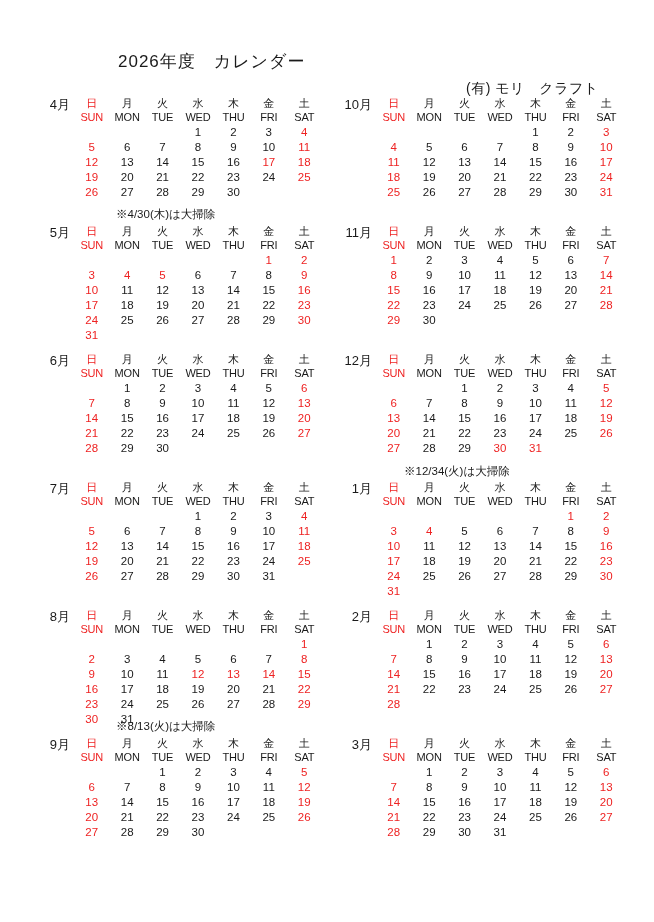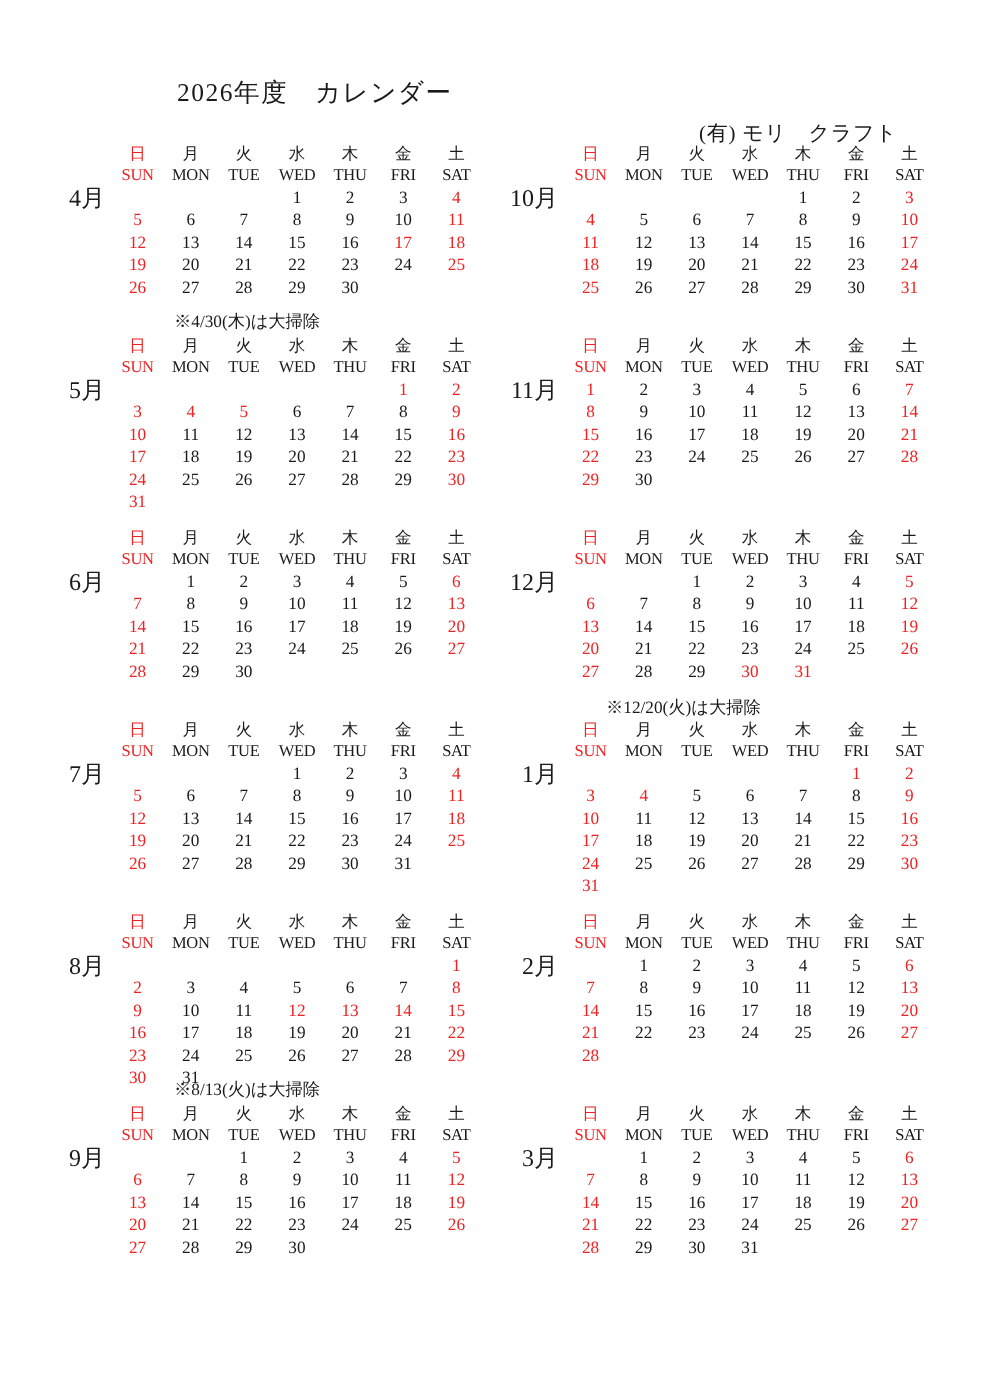--- a/index.html
+++ b/index.html
@@ -12,21 +12,20 @@
     height: 922px;
     position: relative;
     font-family: "Liberation Sans", sans-serif;
     color: #1a1a1a;
     overflow: hidden;
   }
   .page {
     position: absolute;
     inset: 0;
     padding: 16px;
-    font-family: Liberation Serif, serif;
   }
   
   .header {
     position: absolute;
     top: 50px;
     left: 0;
     width: 654px;
     height: 40px;
   }
   .doc-title {
@@ -63,24 +62,24 @@
     top: 0;
     width: 290px;
     height: 128px;
   }
   .month-block.left  { left: 36px; }
   .month-block.right { left: 338px; }
 
   .month-label {
     position: absolute;
     left: 0;
-    top: 26px;
+    top: 0;
     width: 34px;
     text-align: right;
-    font-size: 16px;
+    font-size: 13px;
     letter-spacing: 0px;
     white-space: nowrap;
   }
   .weeks {
     position: absolute;
     left: 38px;
     top: 0;
     width: 248px;
   }
   table.cal {
@@ -1060,15 +1059,15 @@
                 </tr>
               </tbody>
             </table>
           </div>
         </div>
       </div>
     </div>
 
   <div class="note note-apr">※4/30(木)は大掃除</div>
   <div class="note note-aug">※8/13(火)は大掃除</div>
-  <div class="note note-dec">※12/20(火)は大掃除</div>
+  <div class="note note-dec">※12/34(火)は大掃除</div>
 
 </div>
 
 </body></html>

